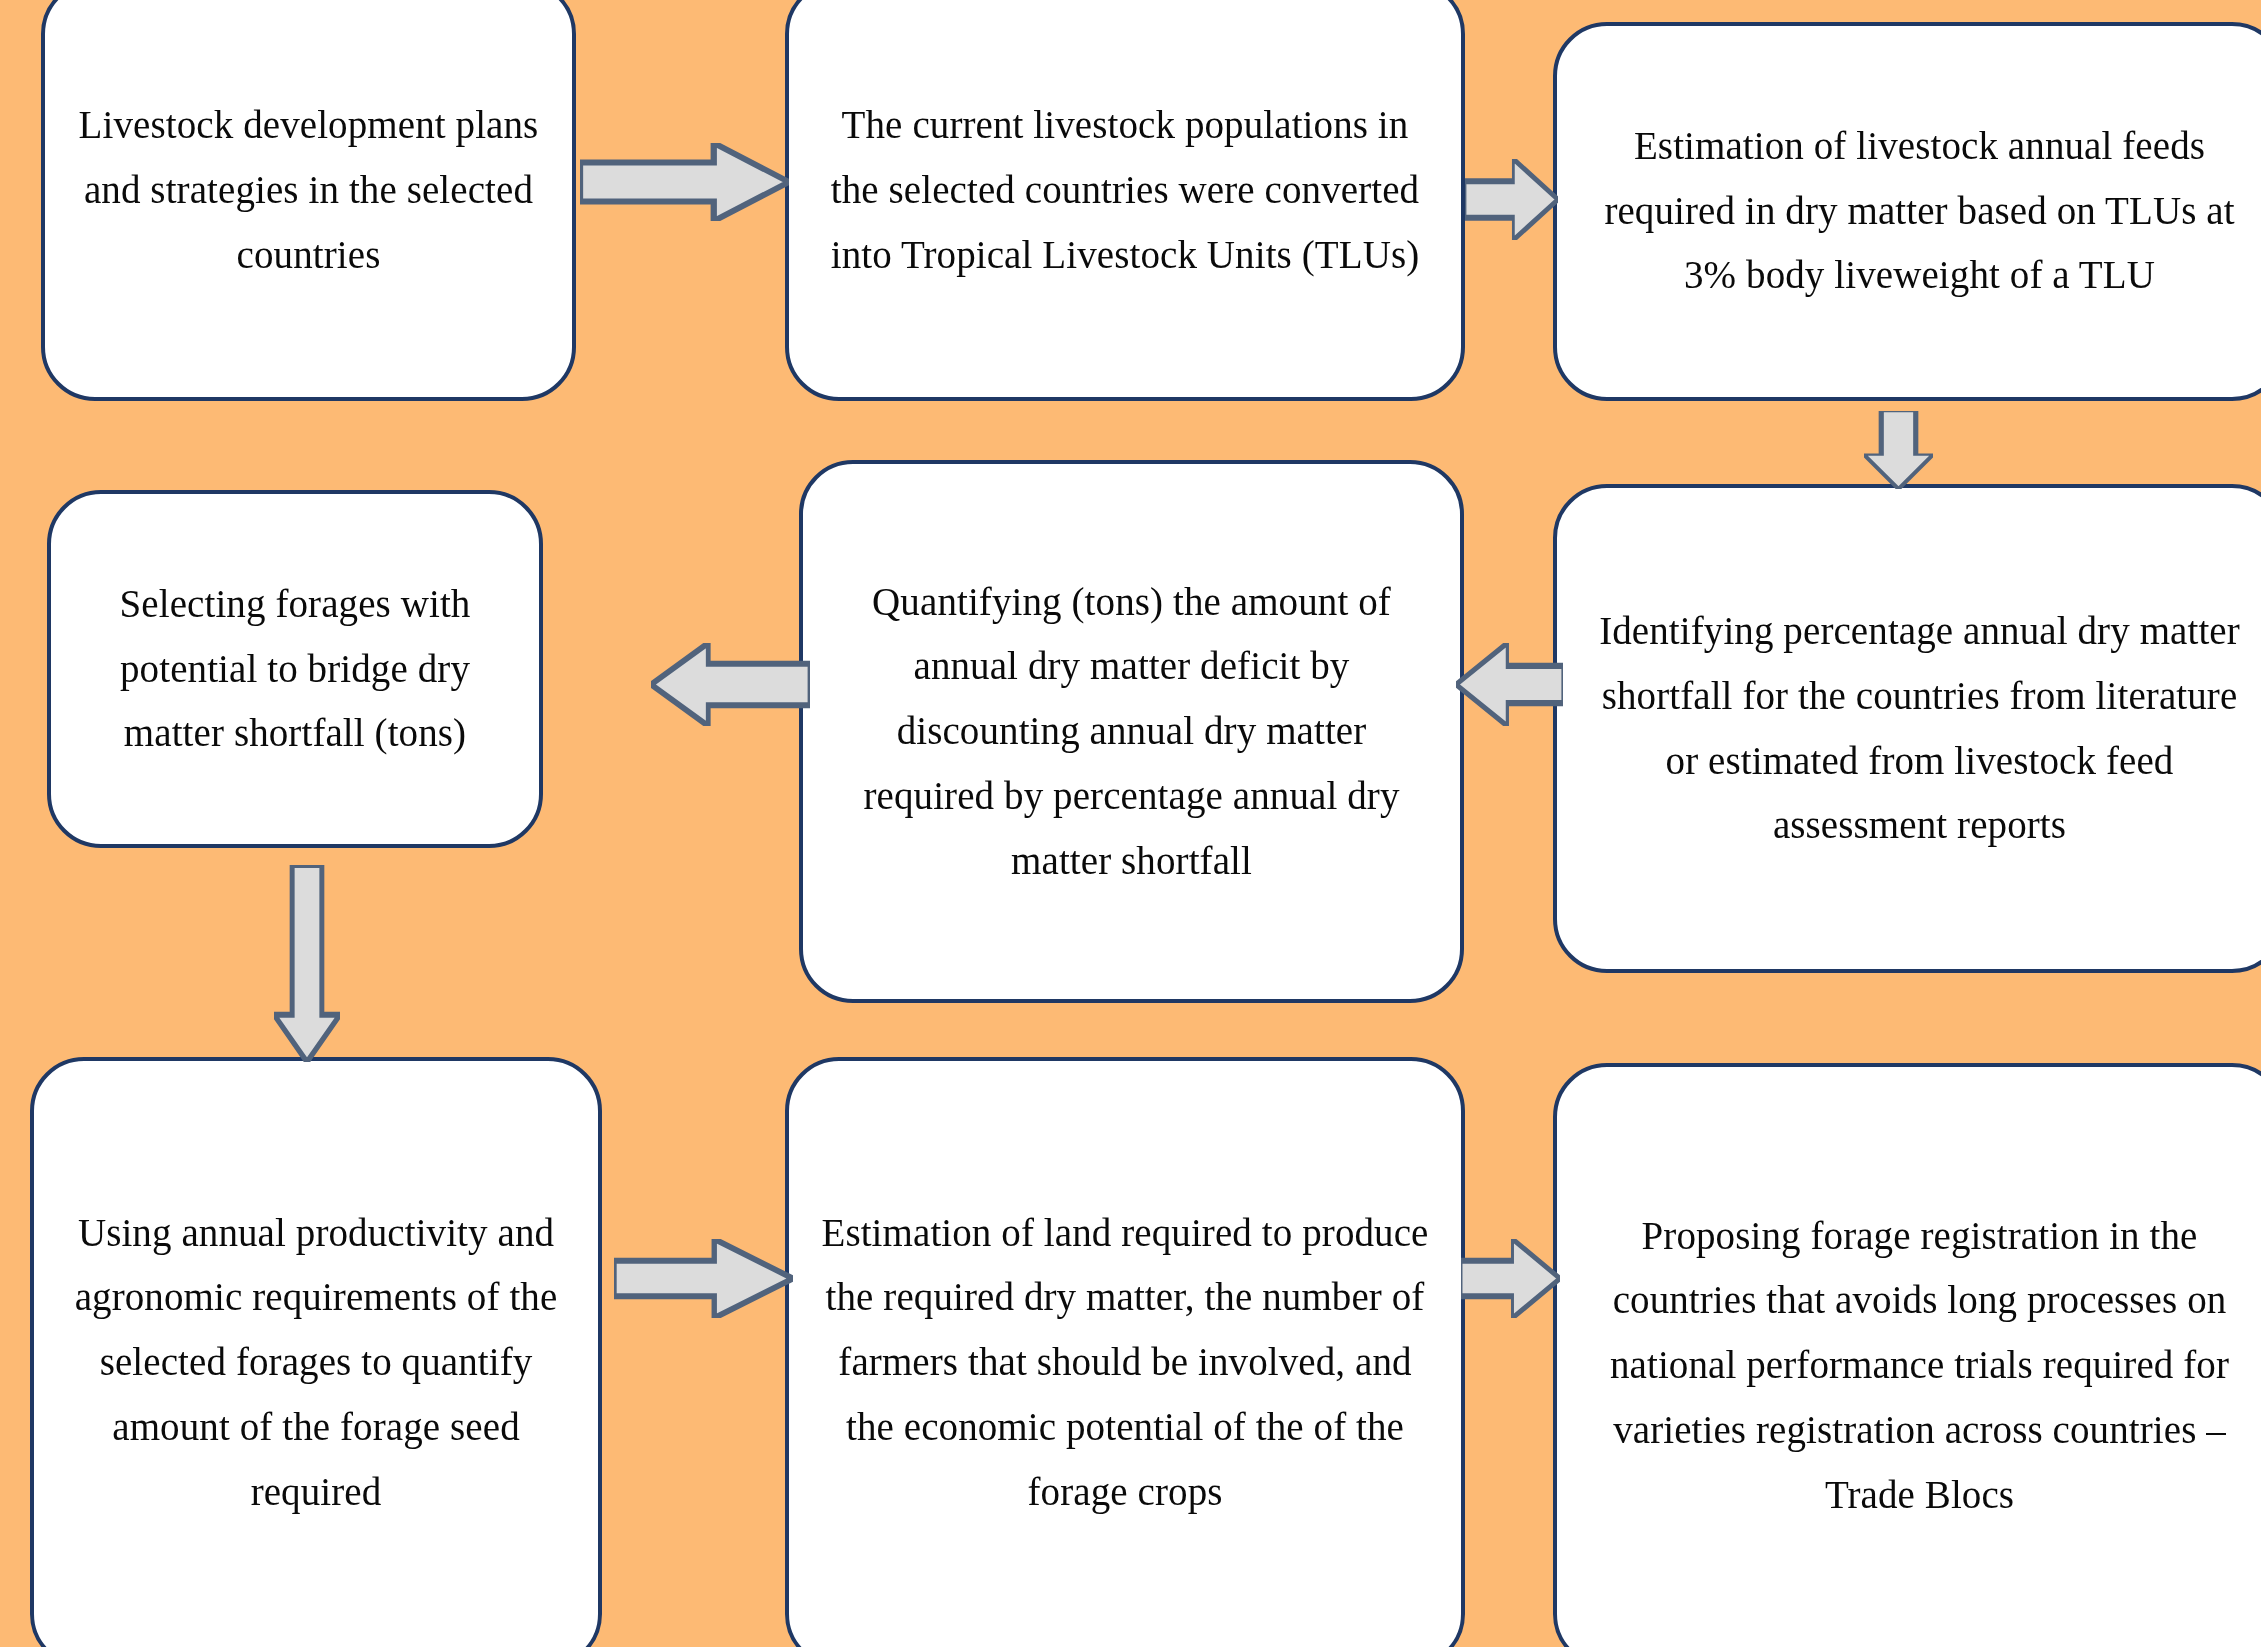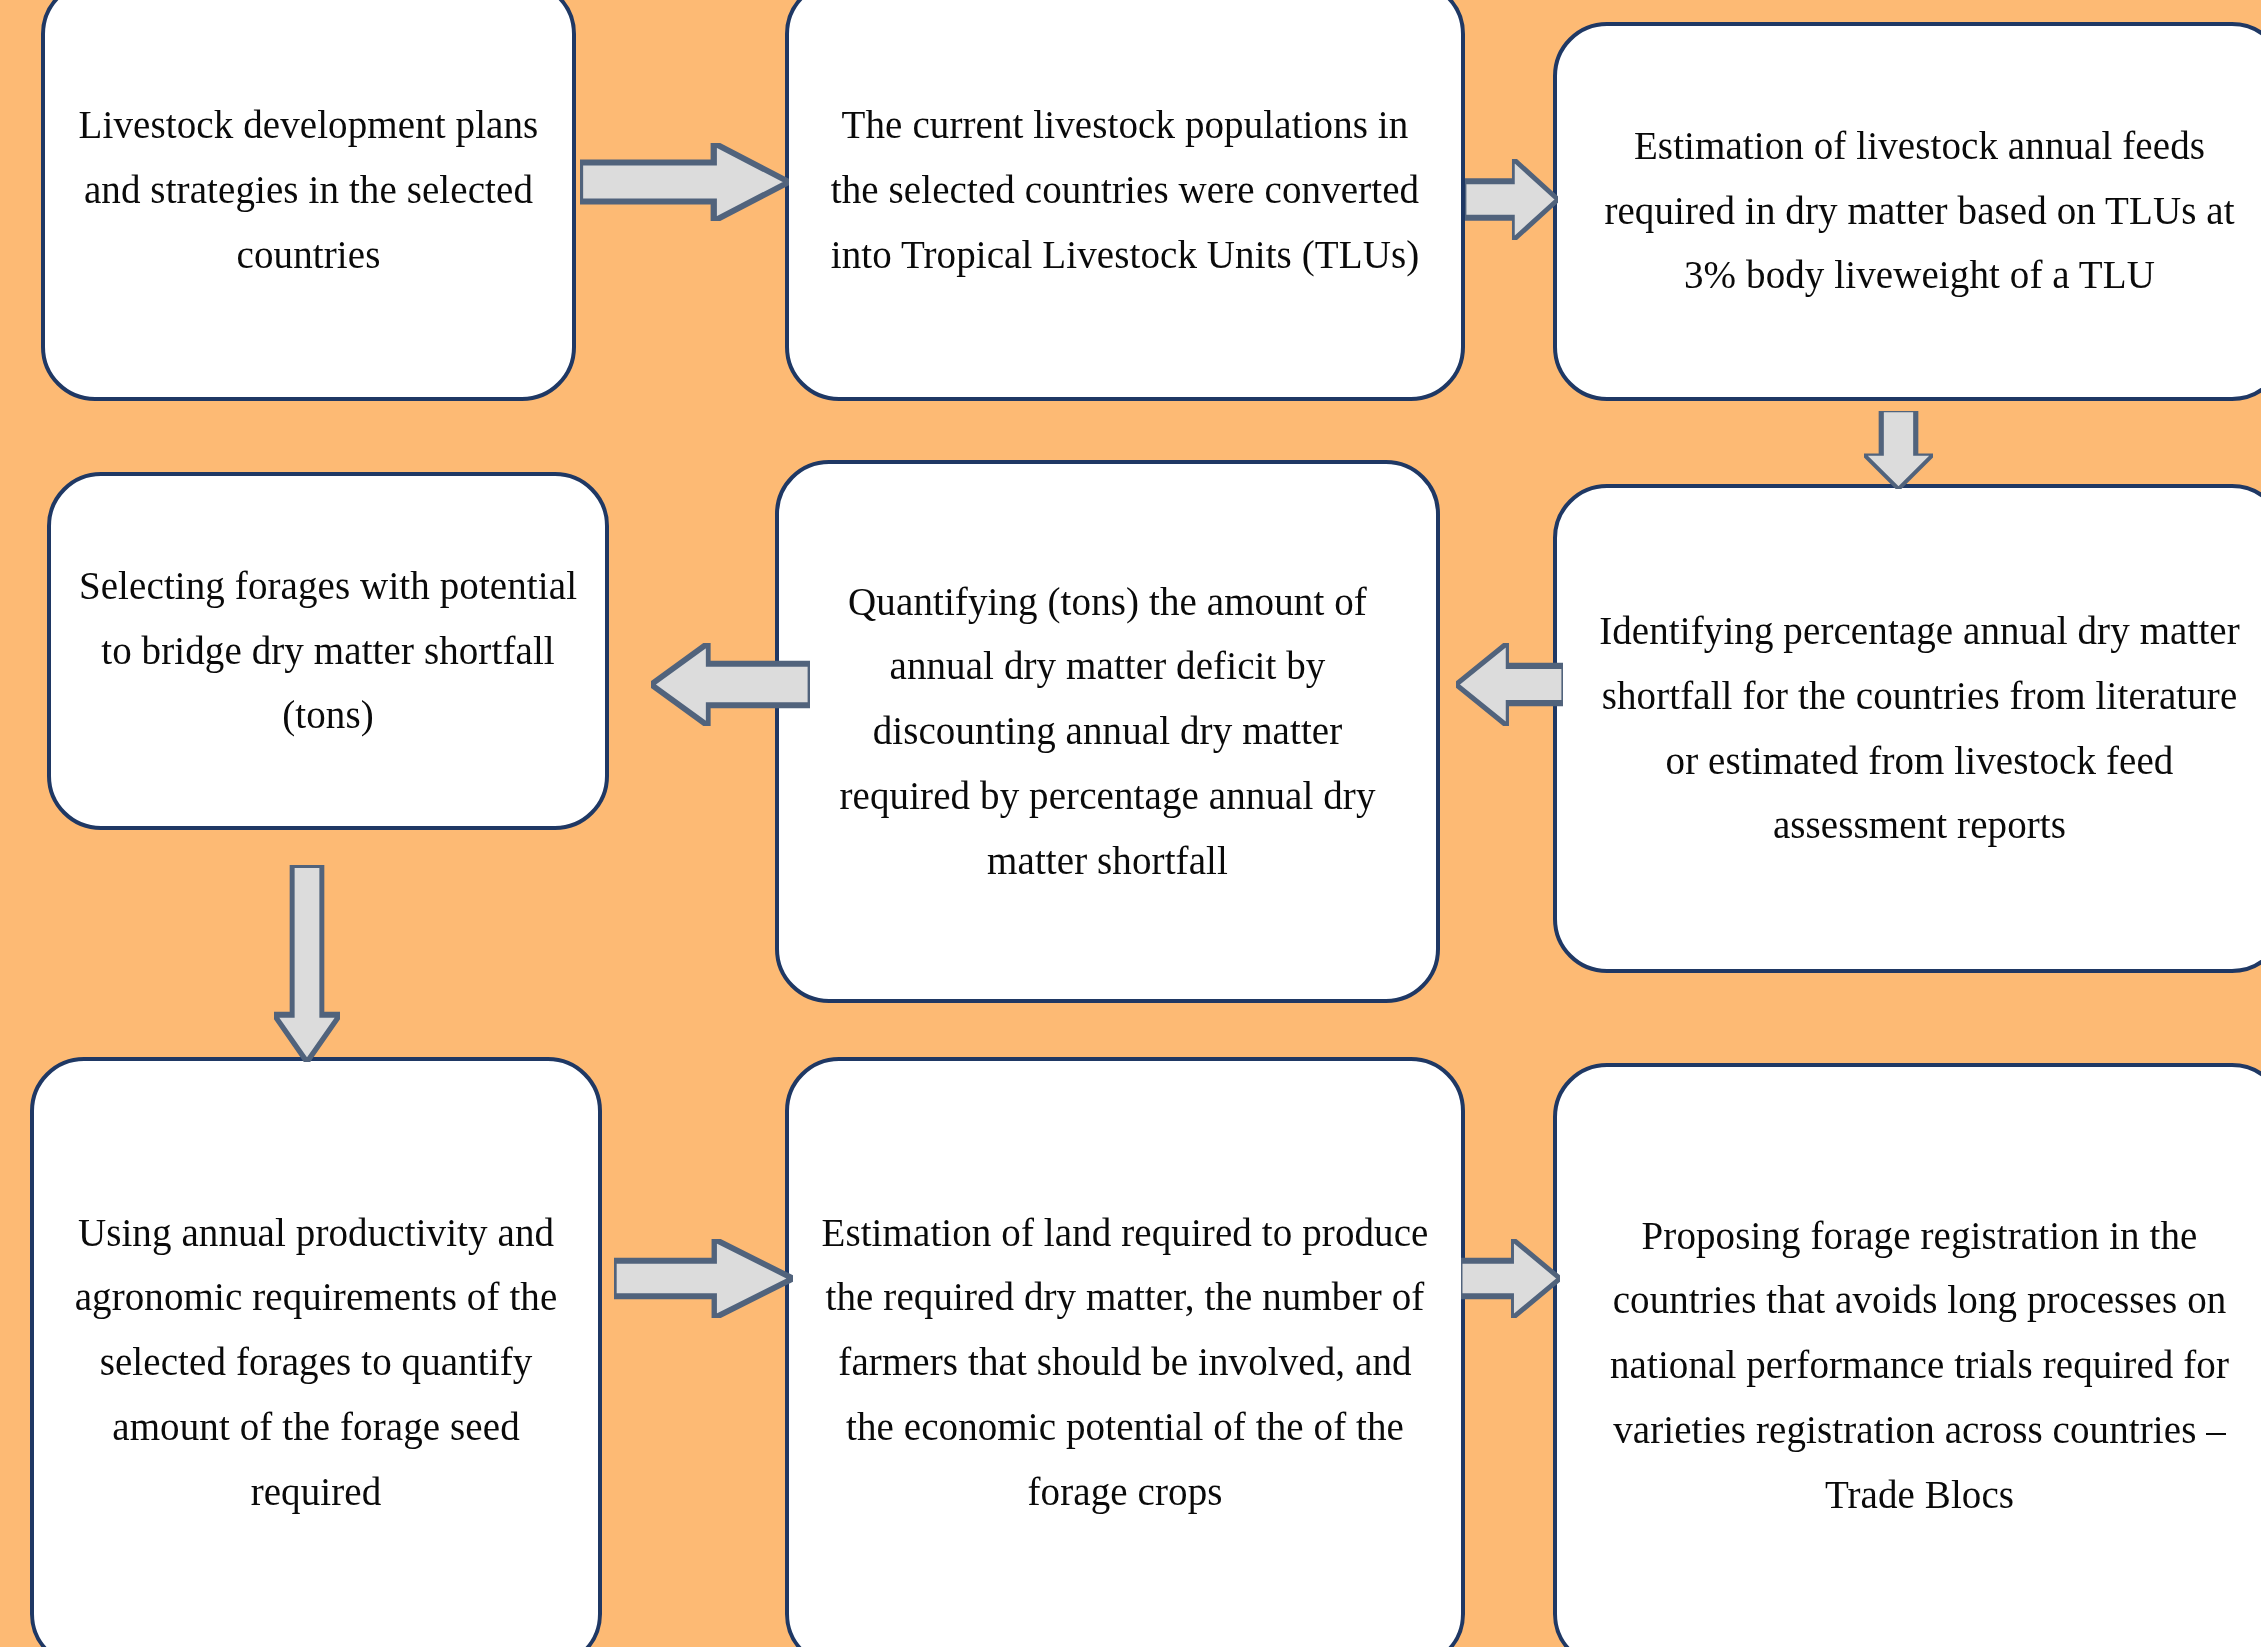--- a/index.html
+++ b/index.html
@@ -41,22 +41,22 @@
   }
   .arrow svg { display: block; width: 100%; height: 100%; }
   .arrow-body { fill: #DCDCDC; stroke: #51637C; stroke-width: 3; }
 
   
   #n1 { left: 41px;   top: -20px;  width: 535px;  height: 421px; }
   #n2 { left: 785px; top: -20px;  width: 680px; height: 421px; }
   #n3 { left: 1553px; top: 21.5px;   width: 733px; height: 379px; }
 
   #n4 { left: 1553px; top: 484px;  width: 733px; height: 489px; }
-  #n5 { left: 775px; top: 460px;  width: 665px; height: 543px; }
-  #n6 { left: 47px;   top: 472px;  width: 562px; height: 358px; }
+  #n5 { left: 799px; top: 460px;  width: 665px; height: 543px; }
+  #n6 { left: 47px;   top: 490px;  width: 496px; height: 358px; }
 
   #n7 { left: 30px;   top: 1057px; width: 572px;  height: 611px; }
   #n8 { left: 785px; top: 1057px; width: 680px; height: 611px; }
   #n9 { left: 1553px; top: 1063px; width: 733px; height: 605px; }
 
   
   #a1 { left: 580px;  top: 143px;  width: 209px;  height: 78px; }  
   #a2 { left: 1465px; top: 159px;  width: 93px;  height: 81px; }  
   #a3 { left: 1864px; top: 411px;  width: 69px;  height: 78px; }  
   #a4 { left: 1456px; top: 643px; width: 107px;  height: 83px; }  

